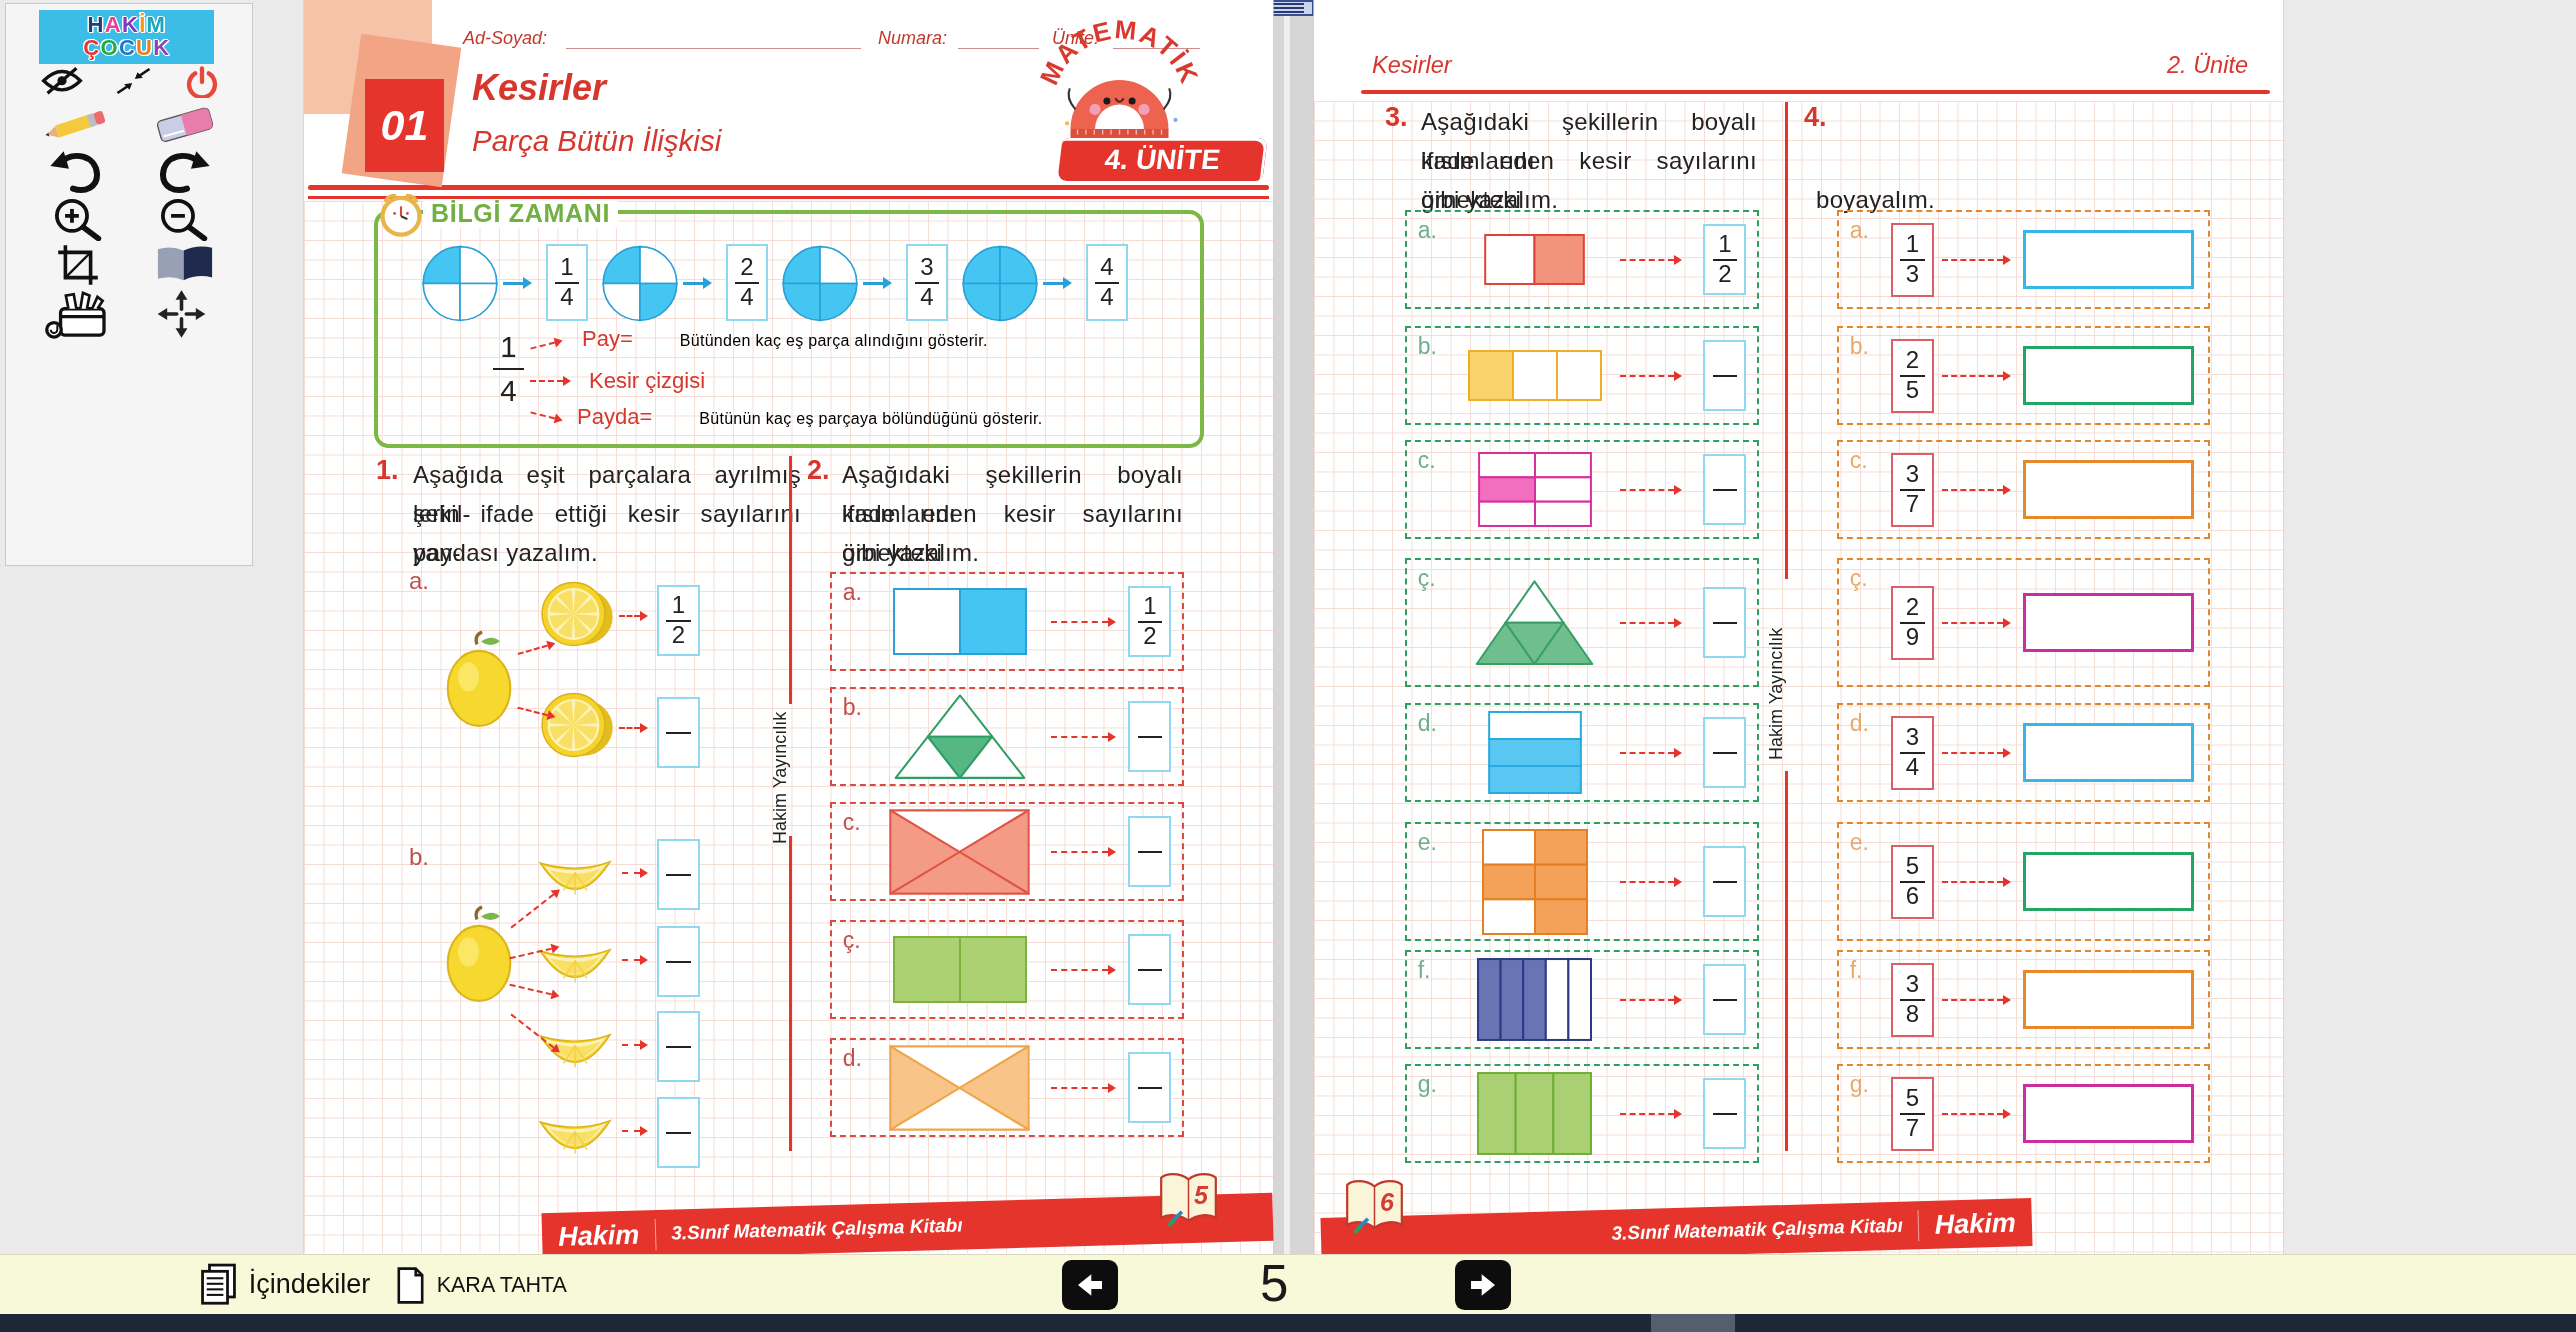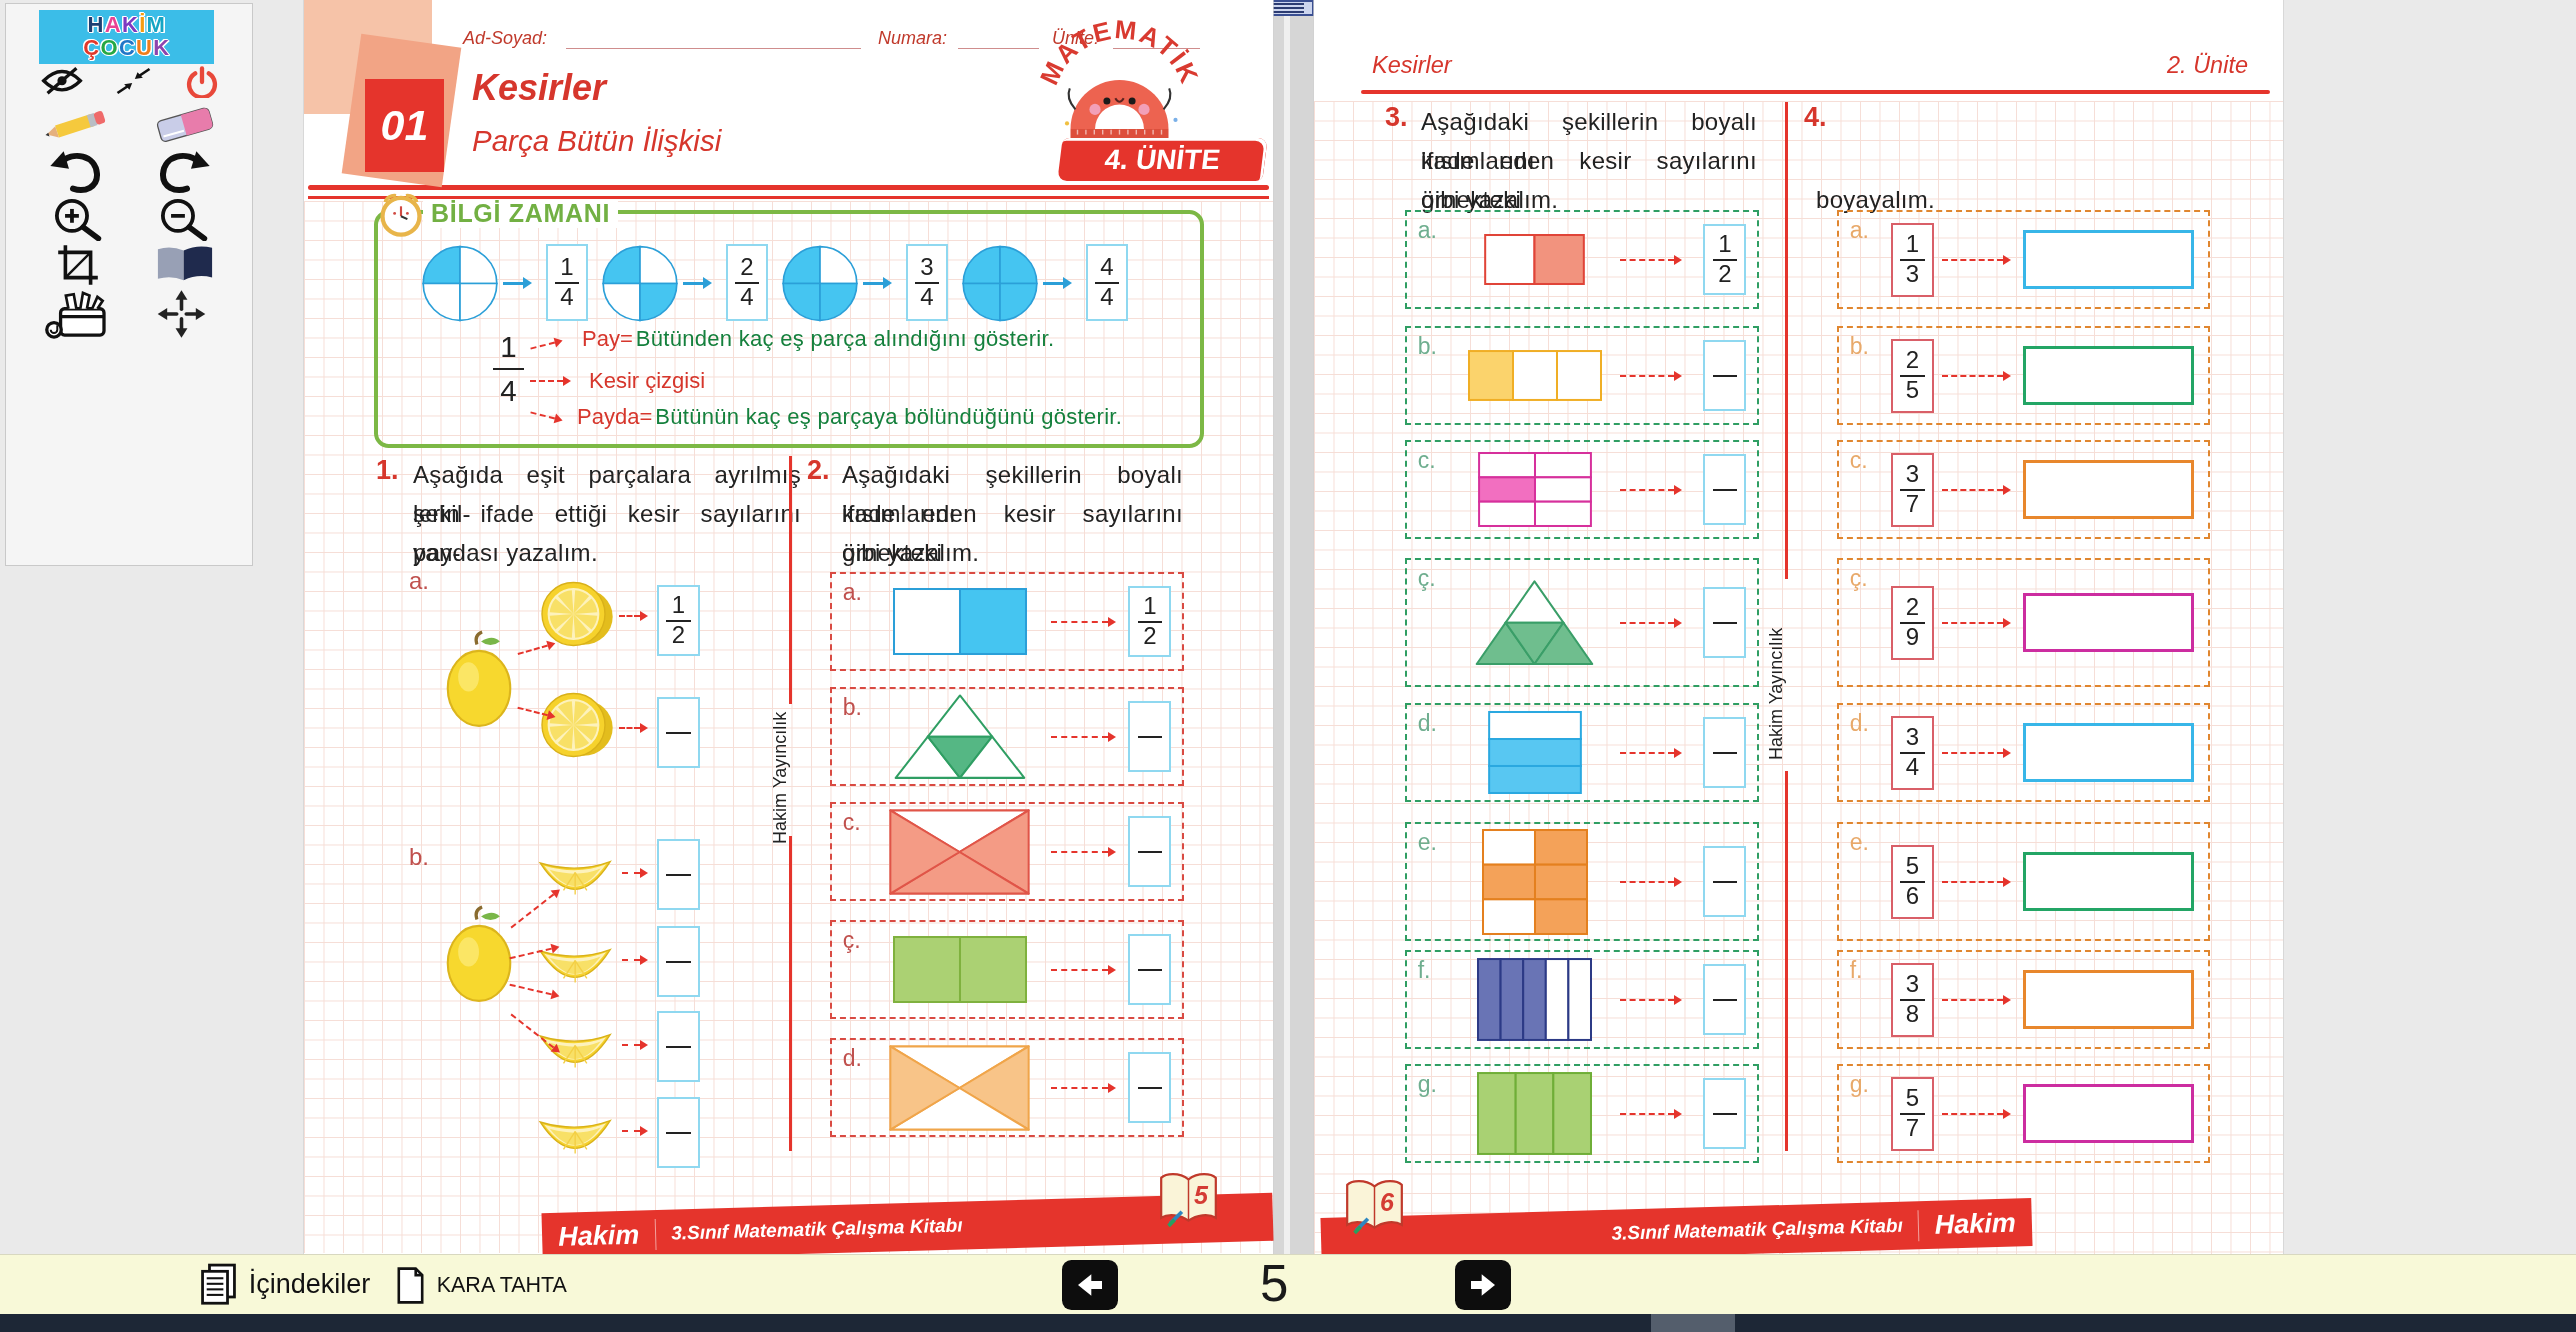--- a/index.html
+++ b/index.html
@@ -46,21 +46,21 @@
     font-size:25px;letter-spacing:0.7px;z-index:2;}
   .exCircle{position:absolute;width:78px;height:83px;}
   .exFrac{position:absolute;width:42px;height:77px;}
   .frac{display:flex;flex-direction:column;align-items:center;justify-content:center;background:#fff;
     border:2px solid #8fd8f0;box-sizing:border-box;}
   .frac .fnum,.frac .fden{font-size:24px;color:#222;line-height:1.1;min-height:27px;display:flex;align-items:center;}
   .frac .fbar{width:62%;border-top:2.7px solid #222;margin:0.7px 0;}
   .bigfrac{left:189px;top:330px;width:31px;text-align:center;font-size:29.5px;color:#222;}
   .bigfrac .fbar{border-top:2.7px solid #222;margin:4px 0;}
   .redlab{color:#d6362c;font-size:22px;}
-  .blktxt{color:#15803d;font-size:22px;letter-spacing:0.3px;}
+  .blktxt{color:#000000;font-size:16px;letter-spacing:0.3px;margin-left:44px;}
   
   .arrow{position:absolute;display:flex;align-items:center;height:0;}
   .arrow .ln{flex:1;border-top:2px dashed #e5342c;}
   .arrow .hd{width:0;height:0;border:5.4px solid transparent;border-left:8.7px solid #e5342c;}
   .arrow.blue .ln{border-top:3.4px solid #2b9fd8;}
   .arrow.blue .hd{border:6px solid transparent;border-left:9.4px solid #2b9fd8;}
   
   .qnum{font-size:27px;font-weight:bold;color:#d6362c;}
   .qtext{font-size:24px;color:#222;letter-spacing:0.3px;line-height:39px;}
   .jl{text-align:justify;text-align-last:justify;}

